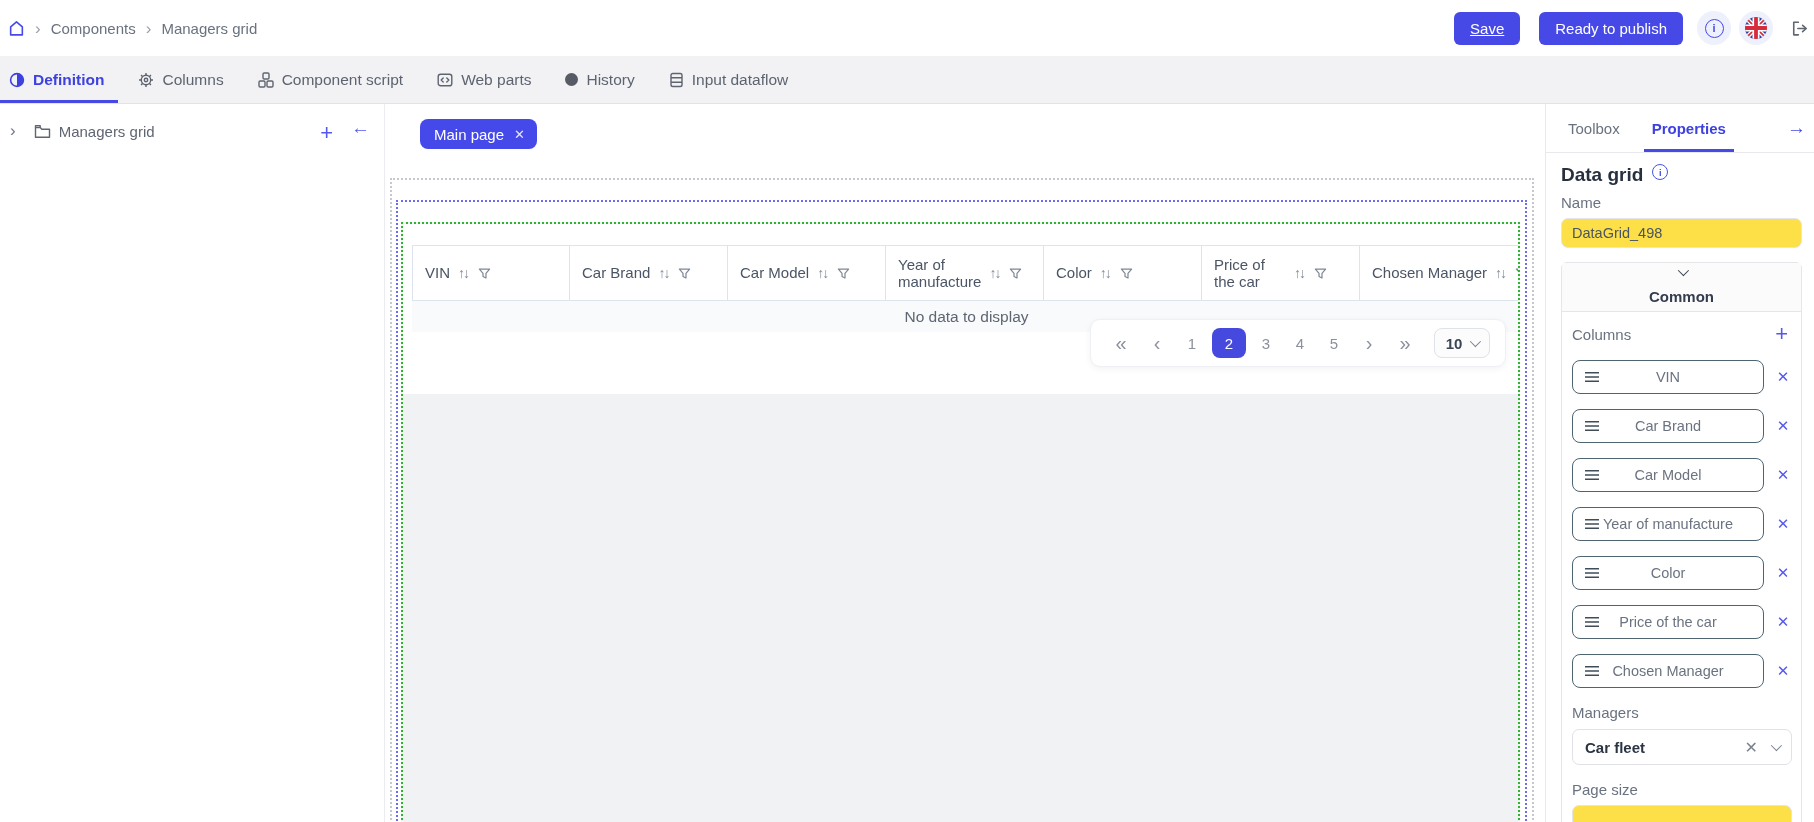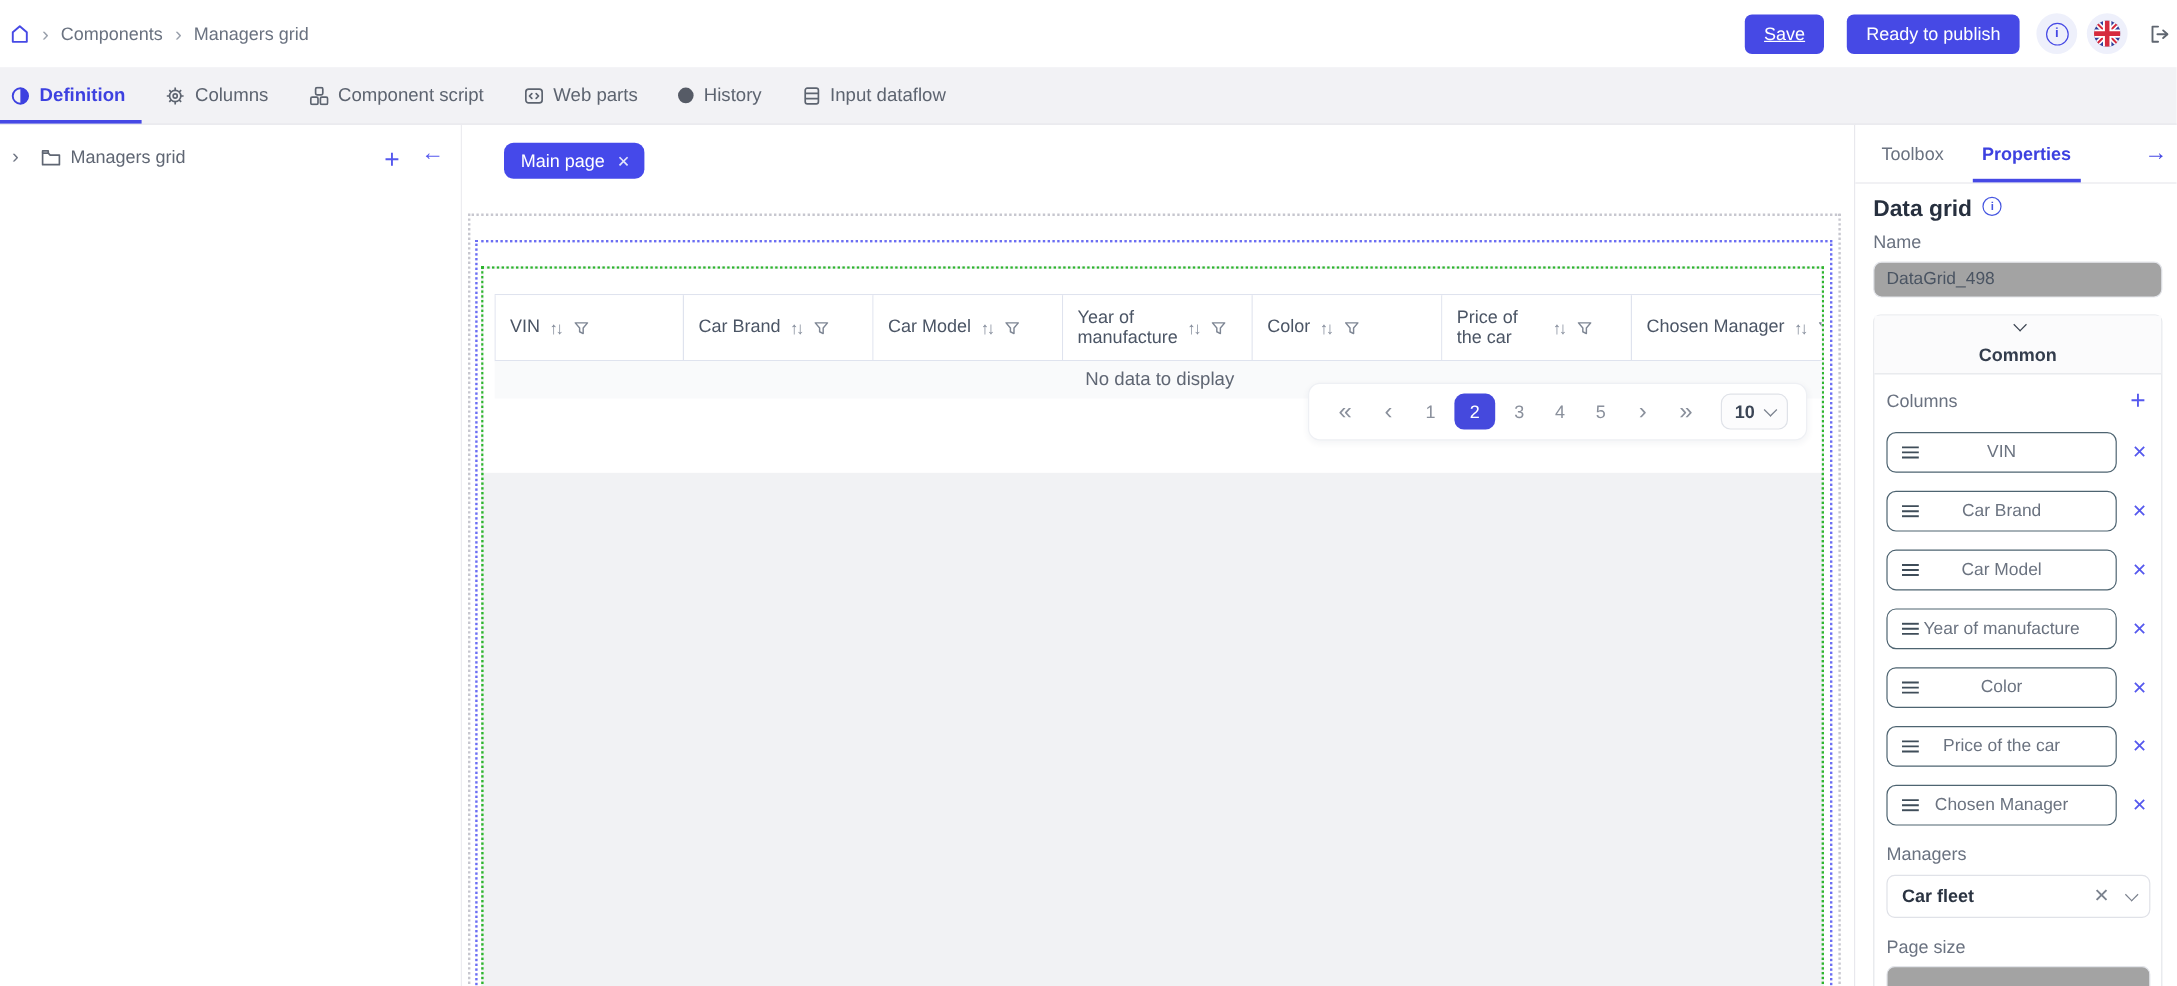--- a/index.html
+++ b/index.html
@@ -98,21 +98,21 @@
   .ptab.active { color:#3d41e0; font-weight:bold; }
   .ptab.active::after { content:""; position:absolute; left:-6px; right:-6px; bottom:0; height:3px; background:#4649e5; }
   .props-arrow { margin-left:auto; color:#4649e5; font-size:19px; cursor:pointer; }
 
   .props-title-row { display:flex; align-items:flex-start; gap:9px; margin-top:11px; }
   .props-title { font-size:19px; font-weight:bold; color:#27303f; }
   .info-glyph-sm { width:16px; height:16px; border-radius:50%; border:1.4px solid #4656e0; color:#4656e0;
                    font-size:9.5px; display:flex; align-items:center; justify-content:center; font-weight:bold; }
   .field-label { color:#6a7280; font-size:15px; margin-top:8px; }
   .text-input { width:100%; height:30px; border:1px solid #e3e5ea; border-radius:7px; margin-top:7px;
-                font-family:inherit; font-size:14.5px; color:#4a5462; padding:0 10px; outline:none; background:#a3a3a3; }
+                font-family:inherit; font-size:14.5px; color:#4a5462; padding:0 10px; outline:none; background:#fde047; }
 
   .common-box { border:1px solid #e4e6ea; border-radius:6px; margin-top:14px; }
   .common-head { display:flex; align-items:center; gap:12px; padding:5px 10px 6px 10px;
                  border-bottom:1px solid #e4e6ea; background:#fbfbfc; cursor:pointer;flex-direction:column; }
   .common-title { color:#333d4d; font-size:15px; font-weight:bold; }
   .chev-dark { width:8px; height:8px; border-right:1.8px solid #3a4350; border-bottom:1.8px solid #3a4350;
                transform:rotate(45deg) translateY(-2px); }
   .common-body { padding:11px 9px 18px 10px; }
   .columns-row { display:flex; align-items:center; }
   .columns-row .plus-btn { margin-top:0; margin-left:auto; padding-right:4px; }

